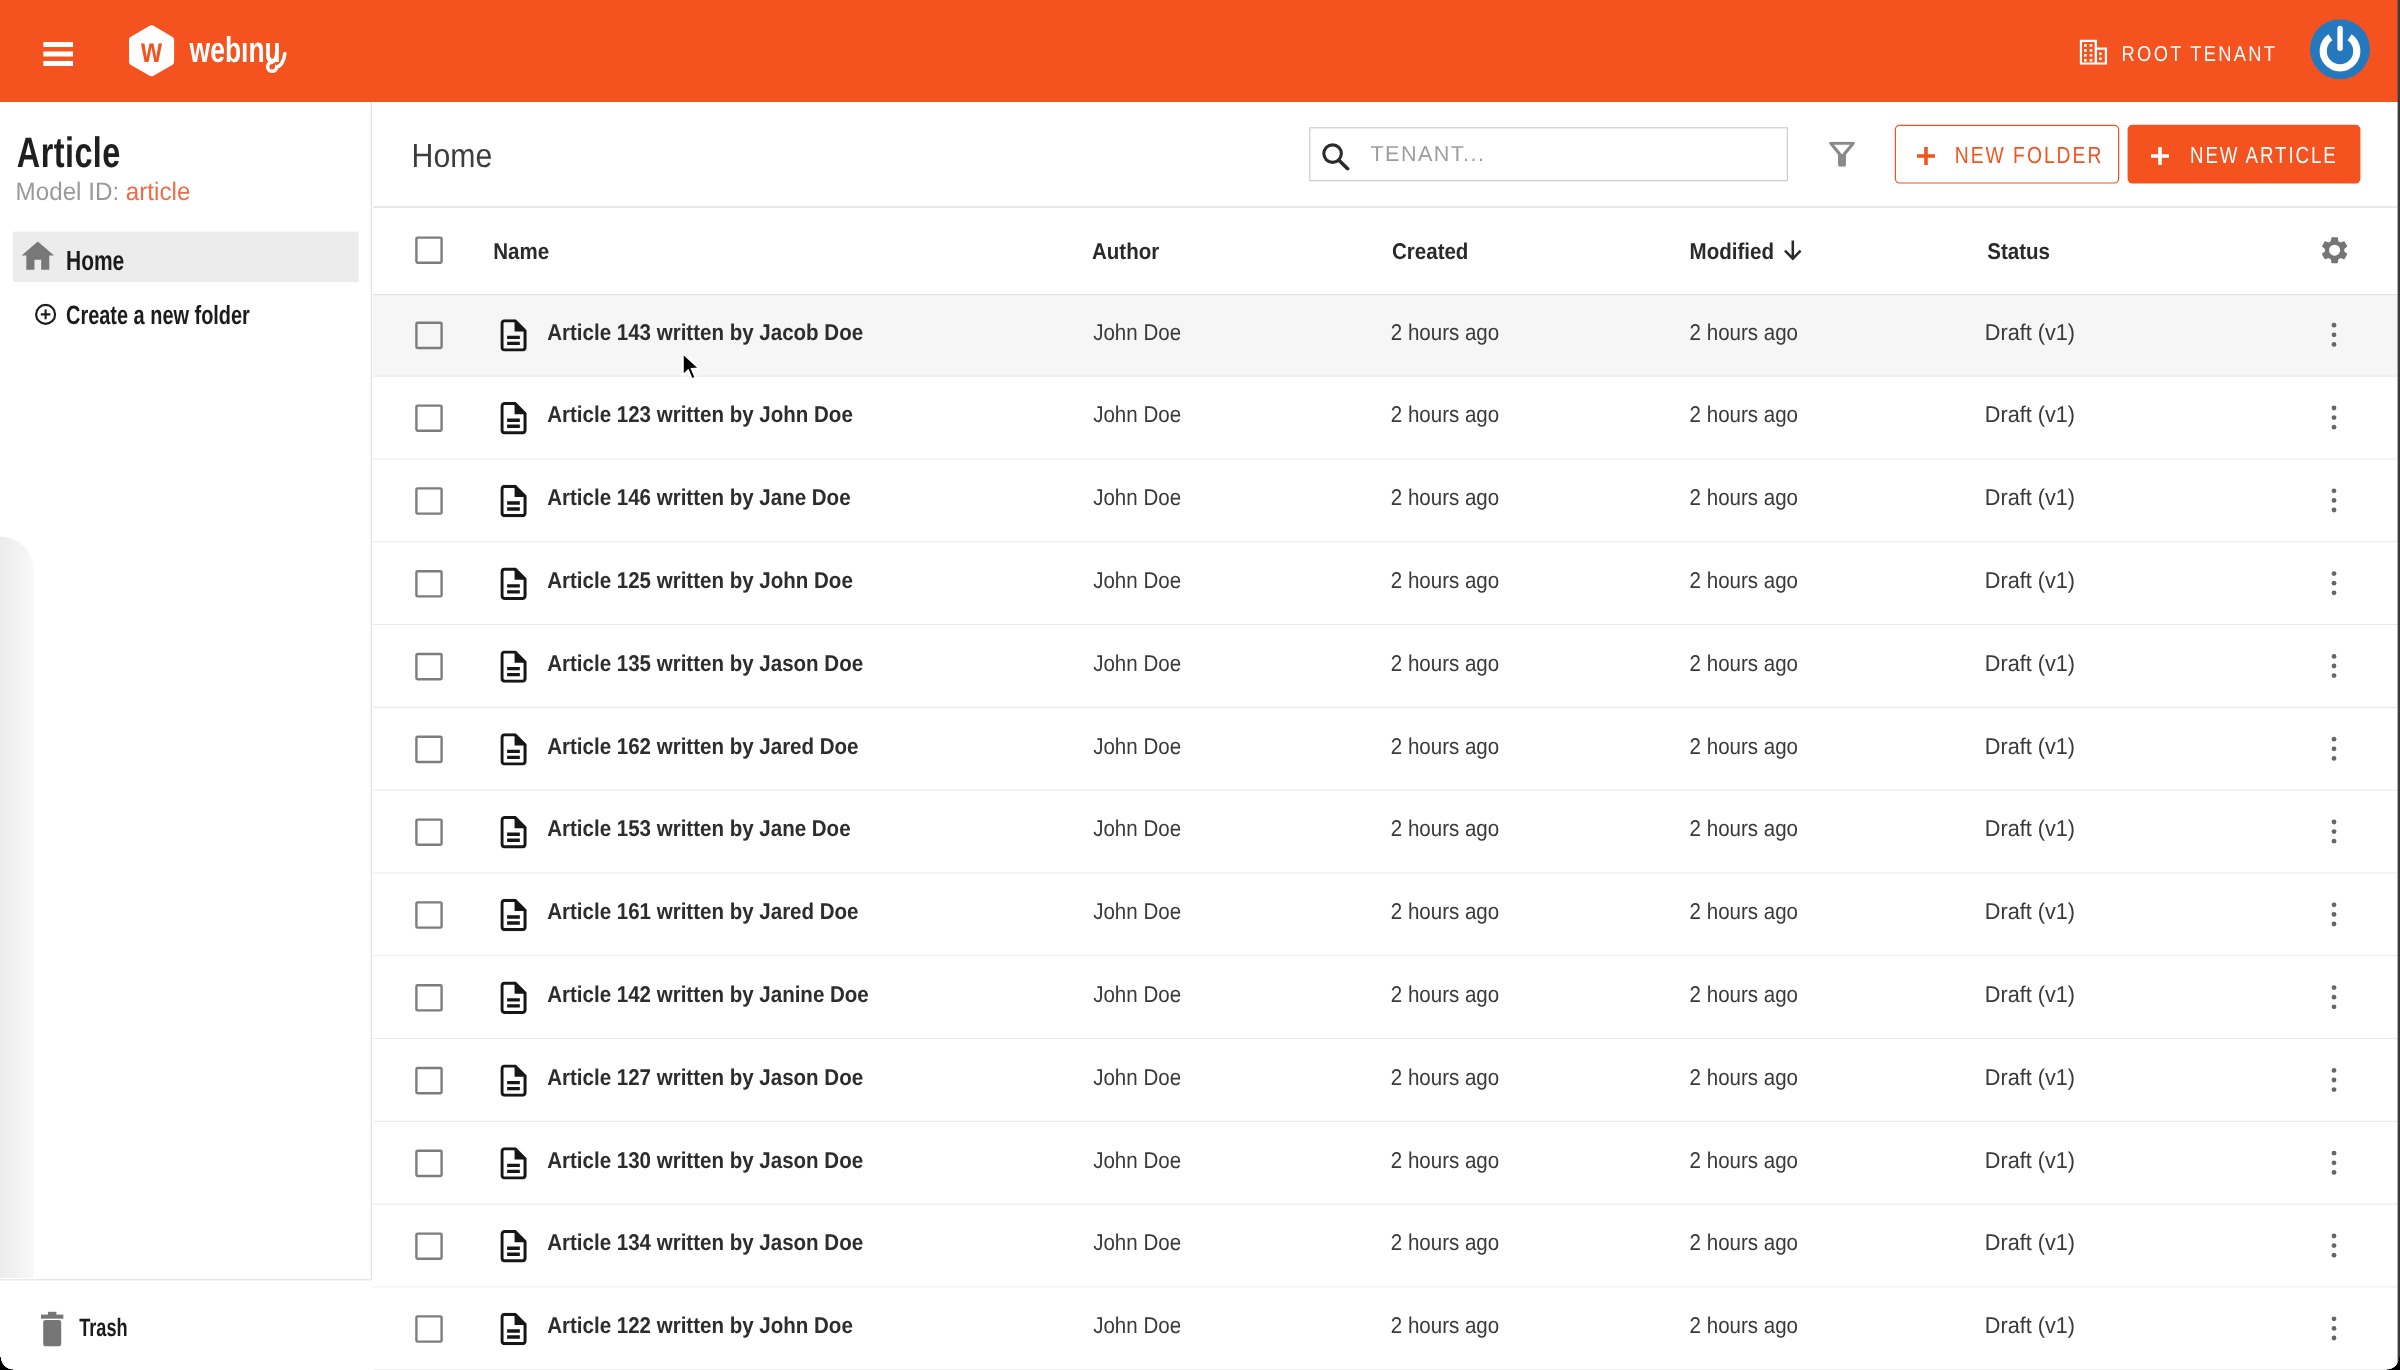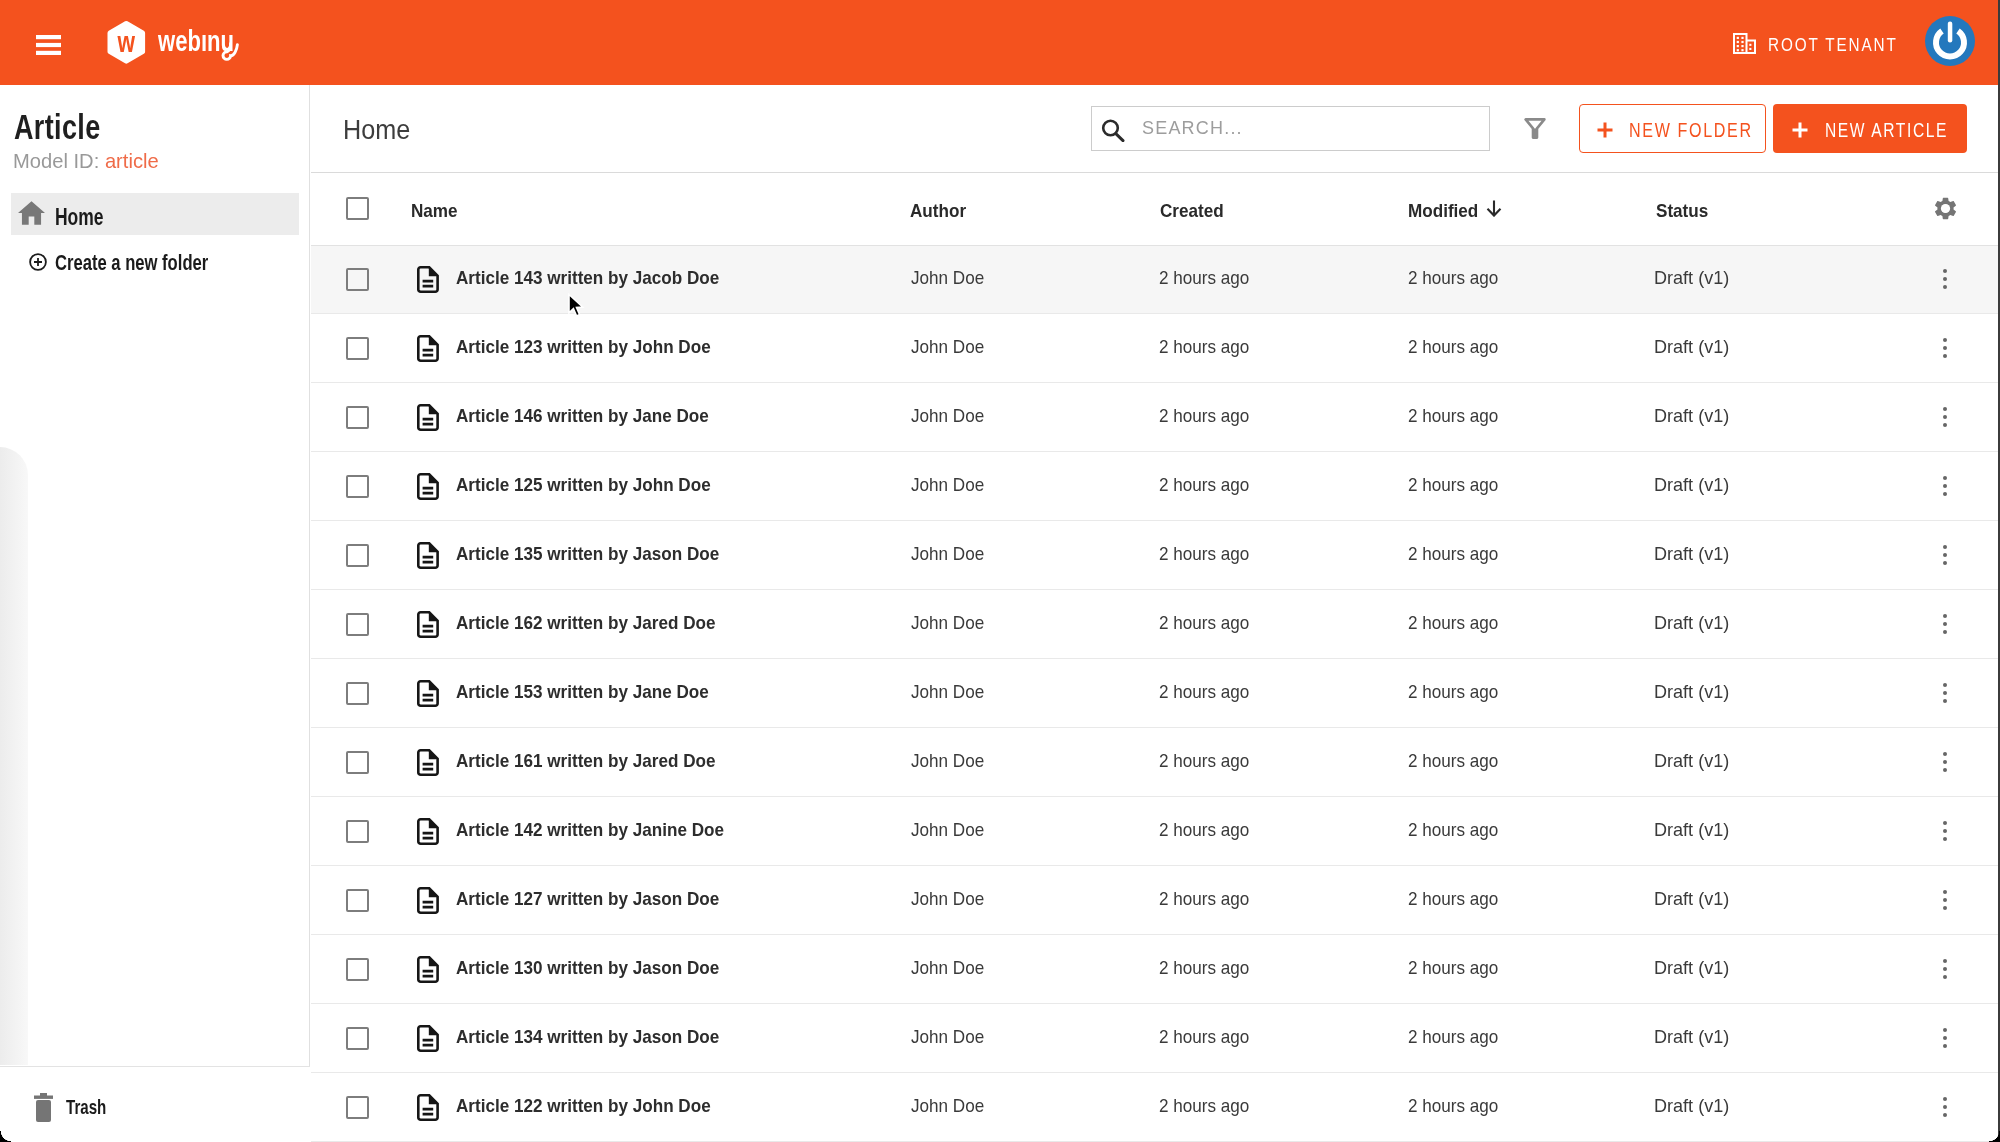--- a/index.html
+++ b/index.html
@@ -96,21 +96,21 @@
   <rect x="6" y="0" width="7" height="3" fill="#757575"></rect>
 </svg>
 <div class="abs sideLabel" style="left:66px; top:1096px; height:21px; line-height:21px; font-size:21px; transform:scaleX(0.72);">Trash</div>
 
 <div class="abs pagetitle">Home</div>
 <div class="abs searchbox"></div>
 <svg class="abs" style="left:1101px; top:119px;" width="24" height="23" viewBox="0 0 24 23">
   <circle cx="9.5" cy="9" r="7.3" fill="none" stroke="#2b2b2b" stroke-width="2.6"></circle>
   <path d="M14.8 14.6 L22 21.6" stroke="#2b2b2b" stroke-width="3" stroke-linecap="round"></path>
 </svg>
-<div class="abs searchtxt">SEARCH...</div>
+<div class="abs searchtxt">TENANT...</div>
 <svg class="abs" style="left:1524px; top:118px;" width="22" height="21" viewBox="0 0 22 21">
   <path d="M1.6 1.4 H20.4 L13 10.4 V19.6 H9 V10.4 Z" fill="none" stroke="#8a8a8a" stroke-width="2.6" stroke-linejoin="round"></path>
   <path d="M9 10.4 H13 V19.6 H9 Z" fill="#8a8a8a"></path>
 </svg>
 <div class="abs btn btnfolder"></div>
 <svg class="abs" style="left:1597px; top:122px;" width="16" height="16" viewBox="0 0 16 16">
   <path d="M8 0.5 v15 M0.5 8 h15" stroke="#f4521e" stroke-width="3"></path>
 </svg>
 <div class="abs" style="left:1629px; top:118px; height:24px; line-height:24px; font-size:19.5px; letter-spacing:2px; color:#f4521e; transform:scaleX(0.825); transform-origin:0 0;">NEW FOLDER</div>
 <div class="abs btn btnarticle"></div>

